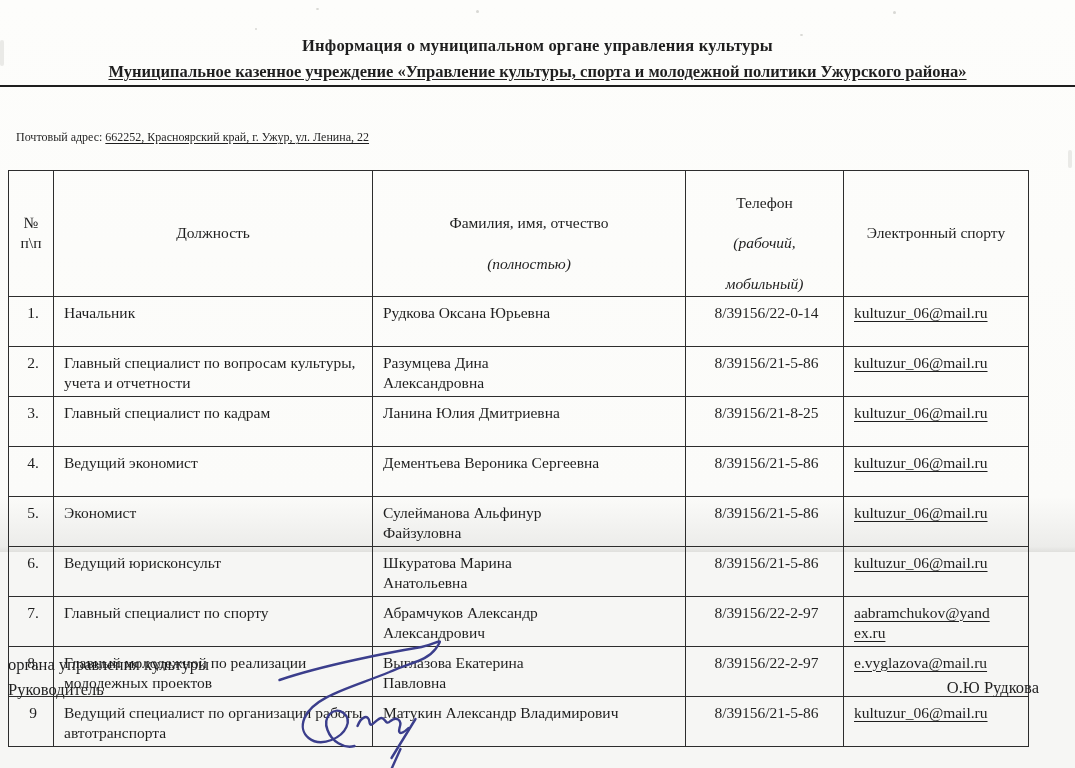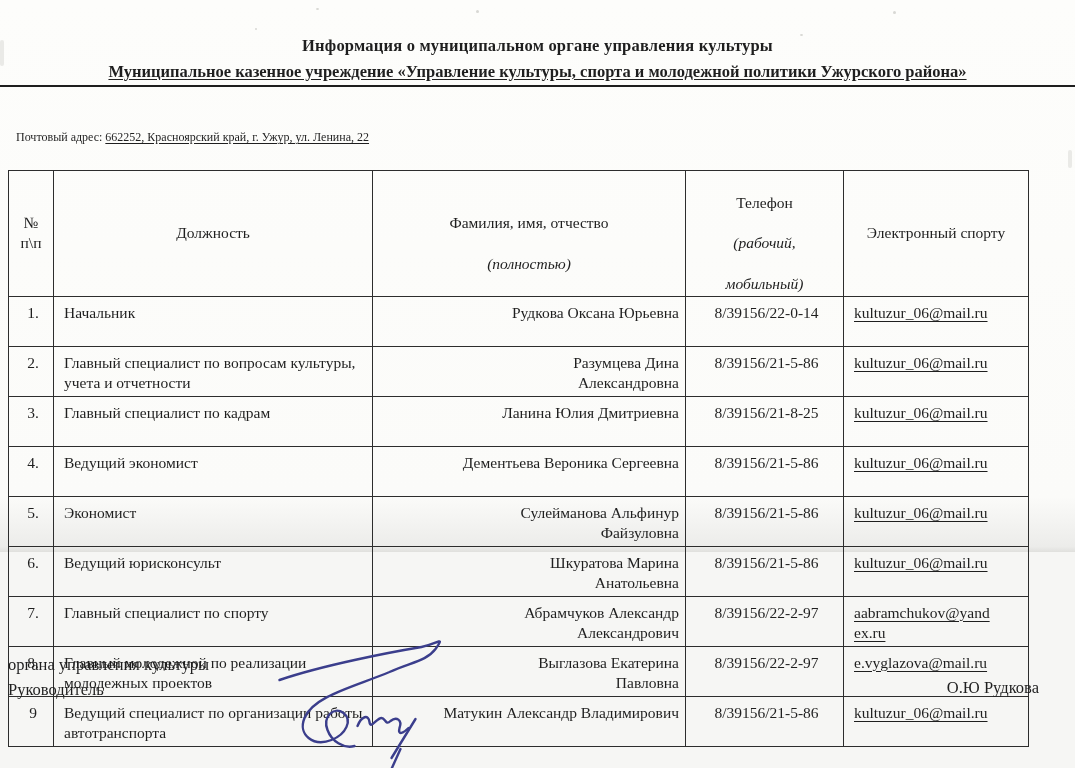--- a/index.html
+++ b/index.html
@@ -39,21 +39,21 @@
   table.contacts thead th{
     font-weight:normal;text-align:center;vertical-align:middle;
     height:64px;padding:2px 4px;white-space:pre-line;
   }
   table.contacts tbody td{
     vertical-align:top;height:41px;
     padding:6px 6px 2px 10px;
   }
   td.c-num{text-align:center;padding-left:2px;padding-right:2px;}
   td.c-phone{text-align:center;padding-left:2px;padding-right:2px;}
-  td.c-name{white-space:pre-line;text-align:right;}
+  td.c-name{white-space:pre-line;}
   td.c-email{padding-left:12px;white-space:pre-line;}
   td.c-email span{text-decoration:underline;text-underline-offset:3px;text-align:center;}
   .hdr-italic{font-style:italic;margin-top:45px;}
 
   .footer-left{position:absolute;top:652px;left:8px;font-size:16.5px;line-height:25px;}
   .footer-name{position:absolute;top:678px;right:60px;font-size:16.5px;margin-left:16px;}
   .signature{position:absolute;top:632px;left:272px;overflow:visible;}
 
   .speck{position:absolute;background:#b9b9b4;border-radius:50%;opacity:.55;}
   .smudge{position:absolute;background:#d8d8d3;opacity:.5;border-radius:2px;}

